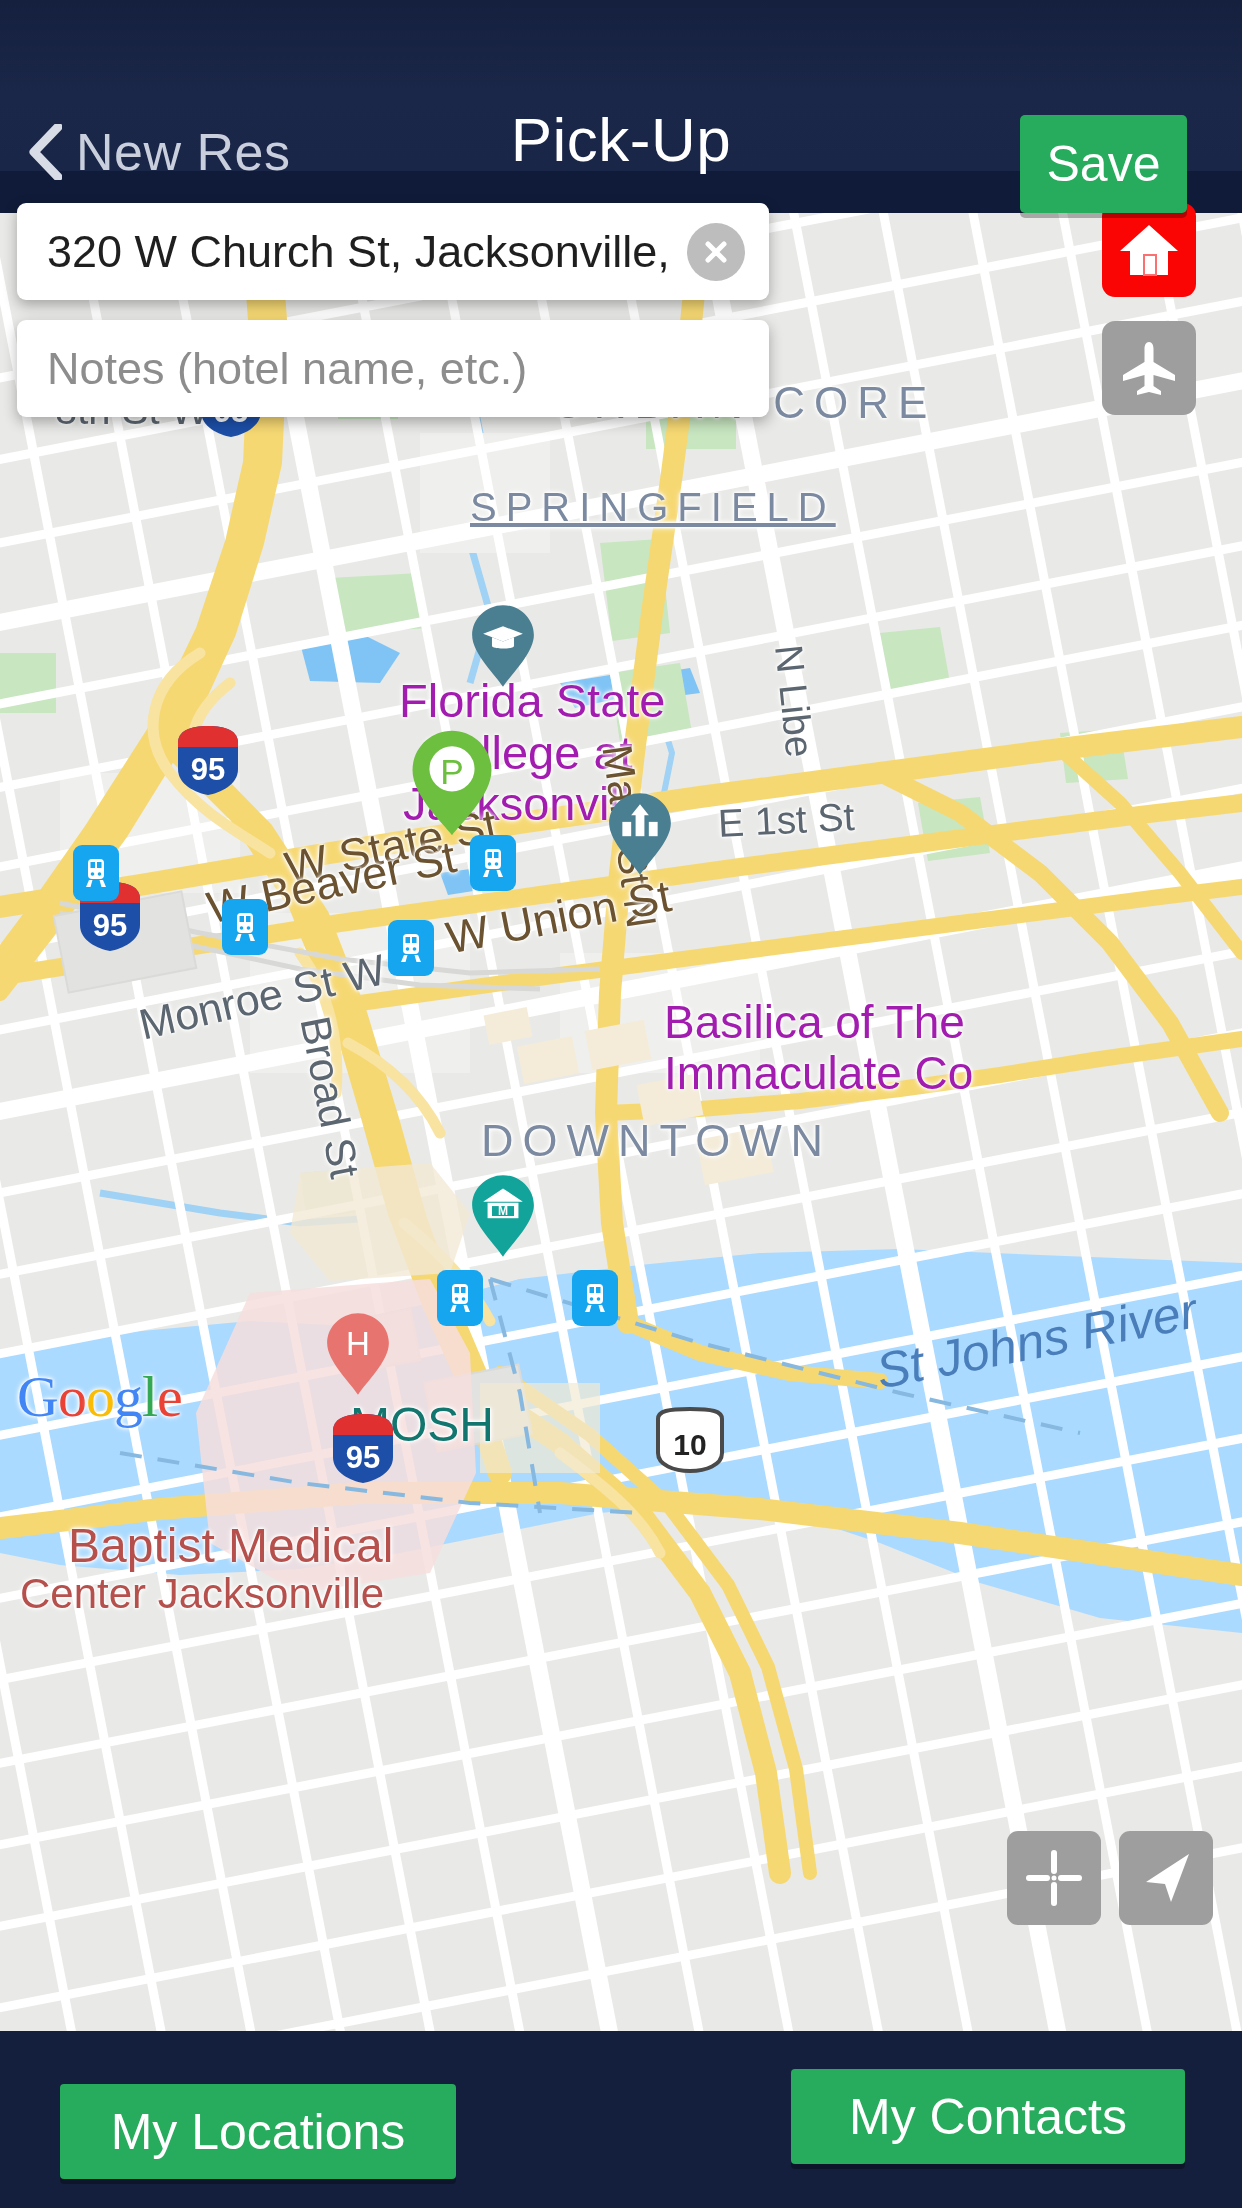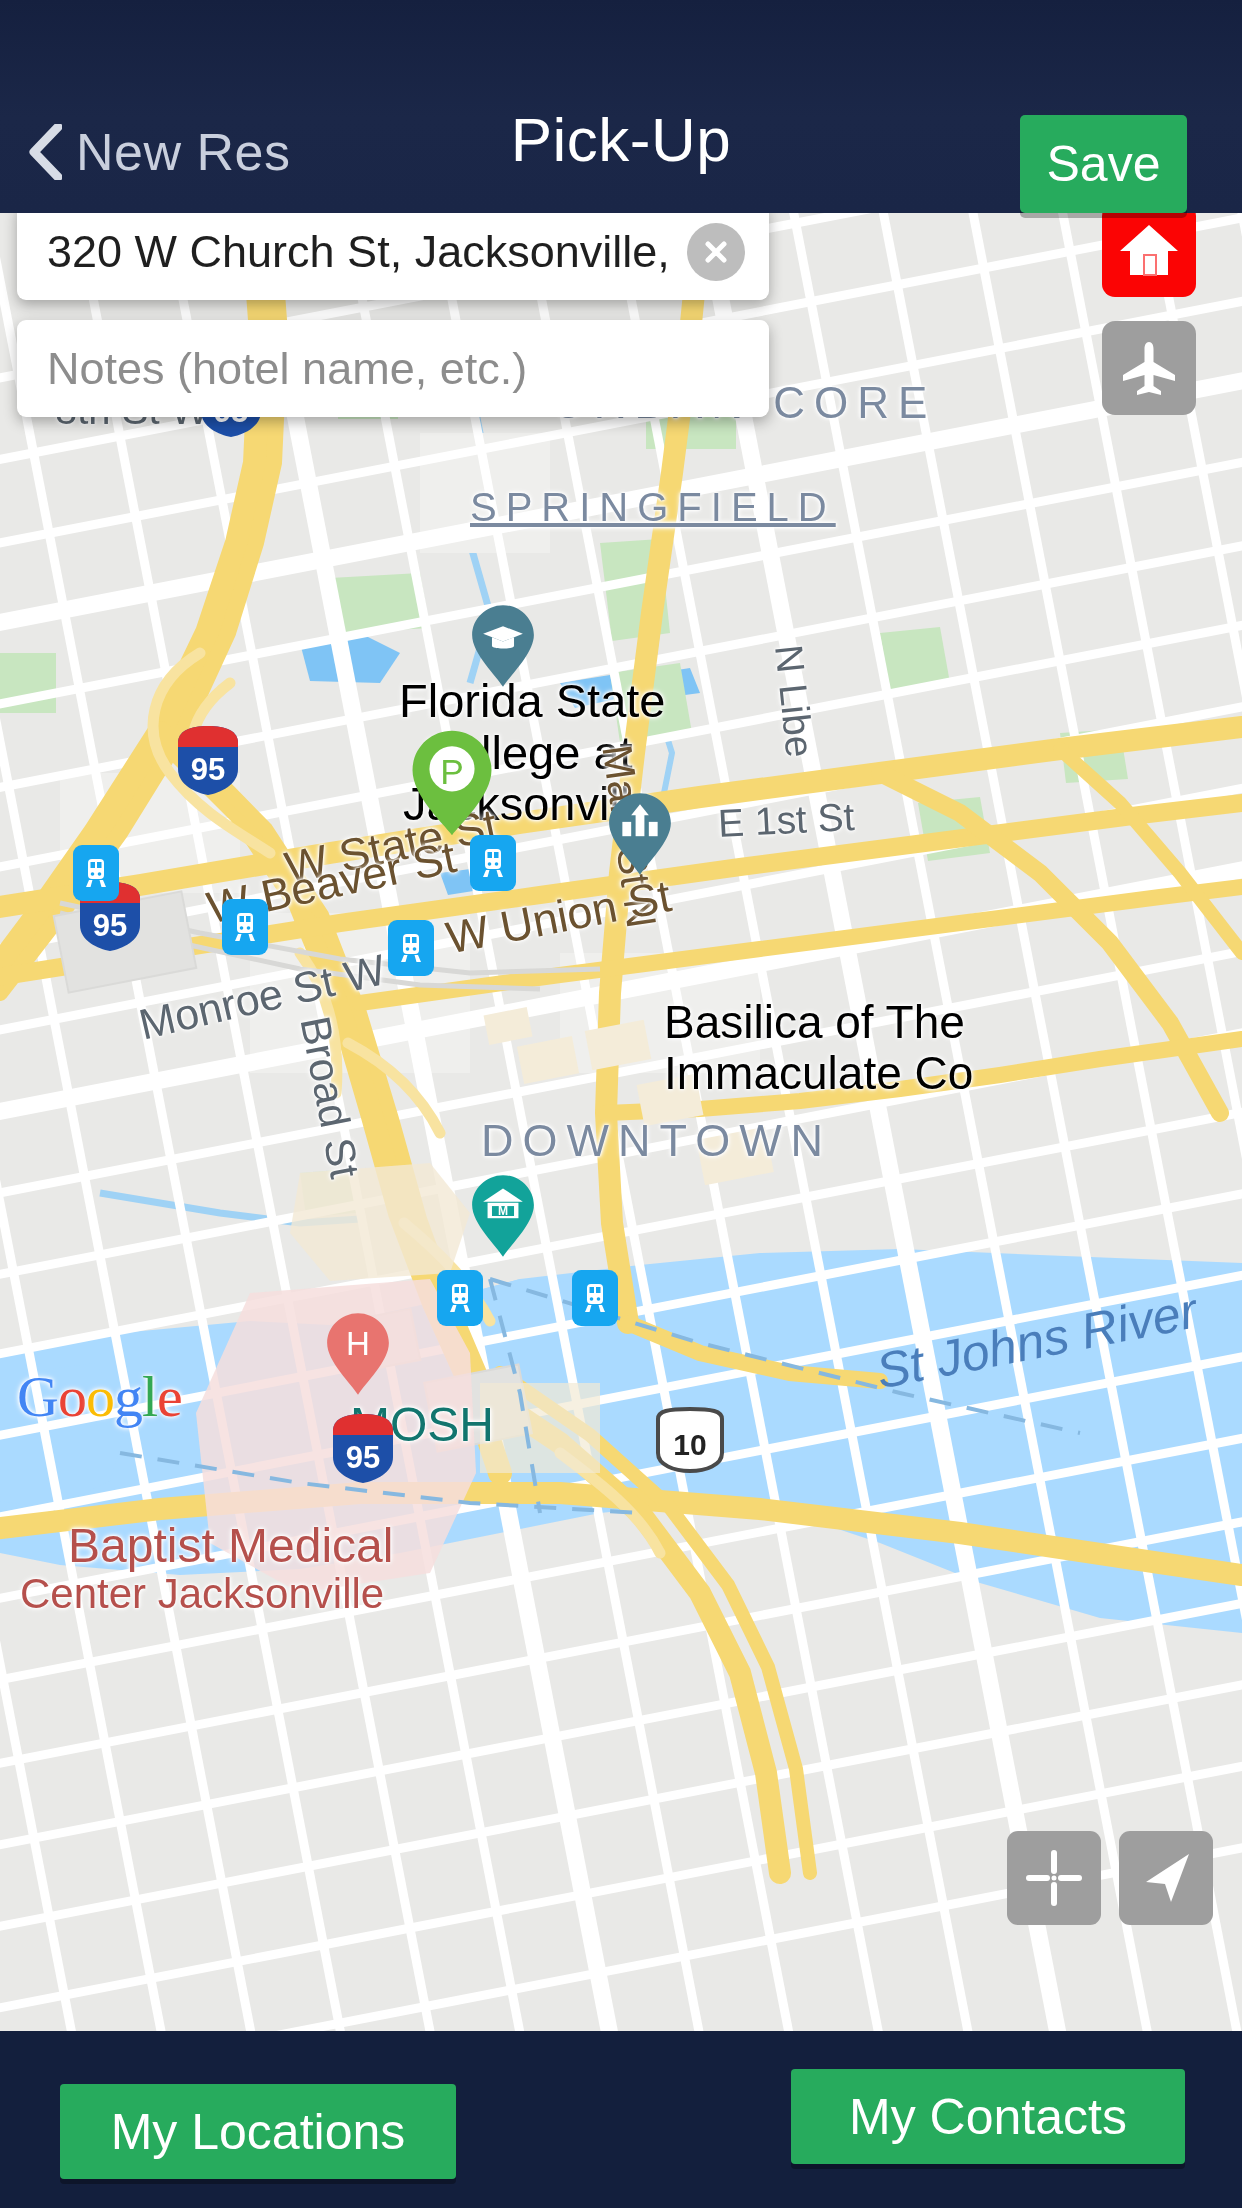--- a/index.html
+++ b/index.html
@@ -5,21 +5,21 @@
   * { margin:0; padding:0; box-sizing:border-box; }
   html,body { width:1242px; height:2208px; overflow:hidden; }
   body {
     font-family:"Liberation Sans", sans-serif;
     background:#0f1b38;
     position:relative;
   }
 
   
   #header {
-    position:absolute; left:0; top:0; width:1242px; height:213px;
+    position:absolute; left:0; top:0; width:1242px; height:171px;
     background:linear-gradient(180deg,#15203f 0%,#1b2748 55%,#1a2647 100%);
     z-index:60;
   }
   #back-btn {
     position:absolute; left:28px; top:112px; height:80px;
     display:flex; align-items:center; gap:14px; cursor:pointer;
   }
   #back-chevron {
     width:34px; height:56px; position:relative;
   }
@@ -43,21 +43,21 @@
   
   #map {
     position:absolute; left:0; top:213px; width:1242px; height:1818px;
     background:#e9e9e7; overflow:hidden; z-index:10;
   }
   #map-canvas { position:absolute; left:0; top:0; width:1242px; height:1818px; }
   .maplabel {
     position:absolute; white-space:nowrap; pointer-events:none;
     text-shadow:0 0 6px #fff,0 0 4px #fff,0 0 3px #fff,0 0 2px #fff;
   }
-  .lbl-poi   { color:#000000; font-weight:400; }
+  .lbl-poi   { color:#a21caf; font-weight:400; }
   .lbl-road  { color:#6b5230; font-weight:400; }
   .lbl-street{ color:#5c6670; font-weight:400; }
   .lbl-area  { color:#7b8aa0; font-weight:500; letter-spacing:9px; }
   .lbl-water { color:#4a7ebb; font-style:italic; font-weight:400;
                text-shadow:none; }
   .lbl-med   { color:#b5504c; font-weight:400; }
   .lbl-mosh  { color:#12756e; font-weight:500; }
 
   
   .pin { position:absolute; pointer-events:none; }

